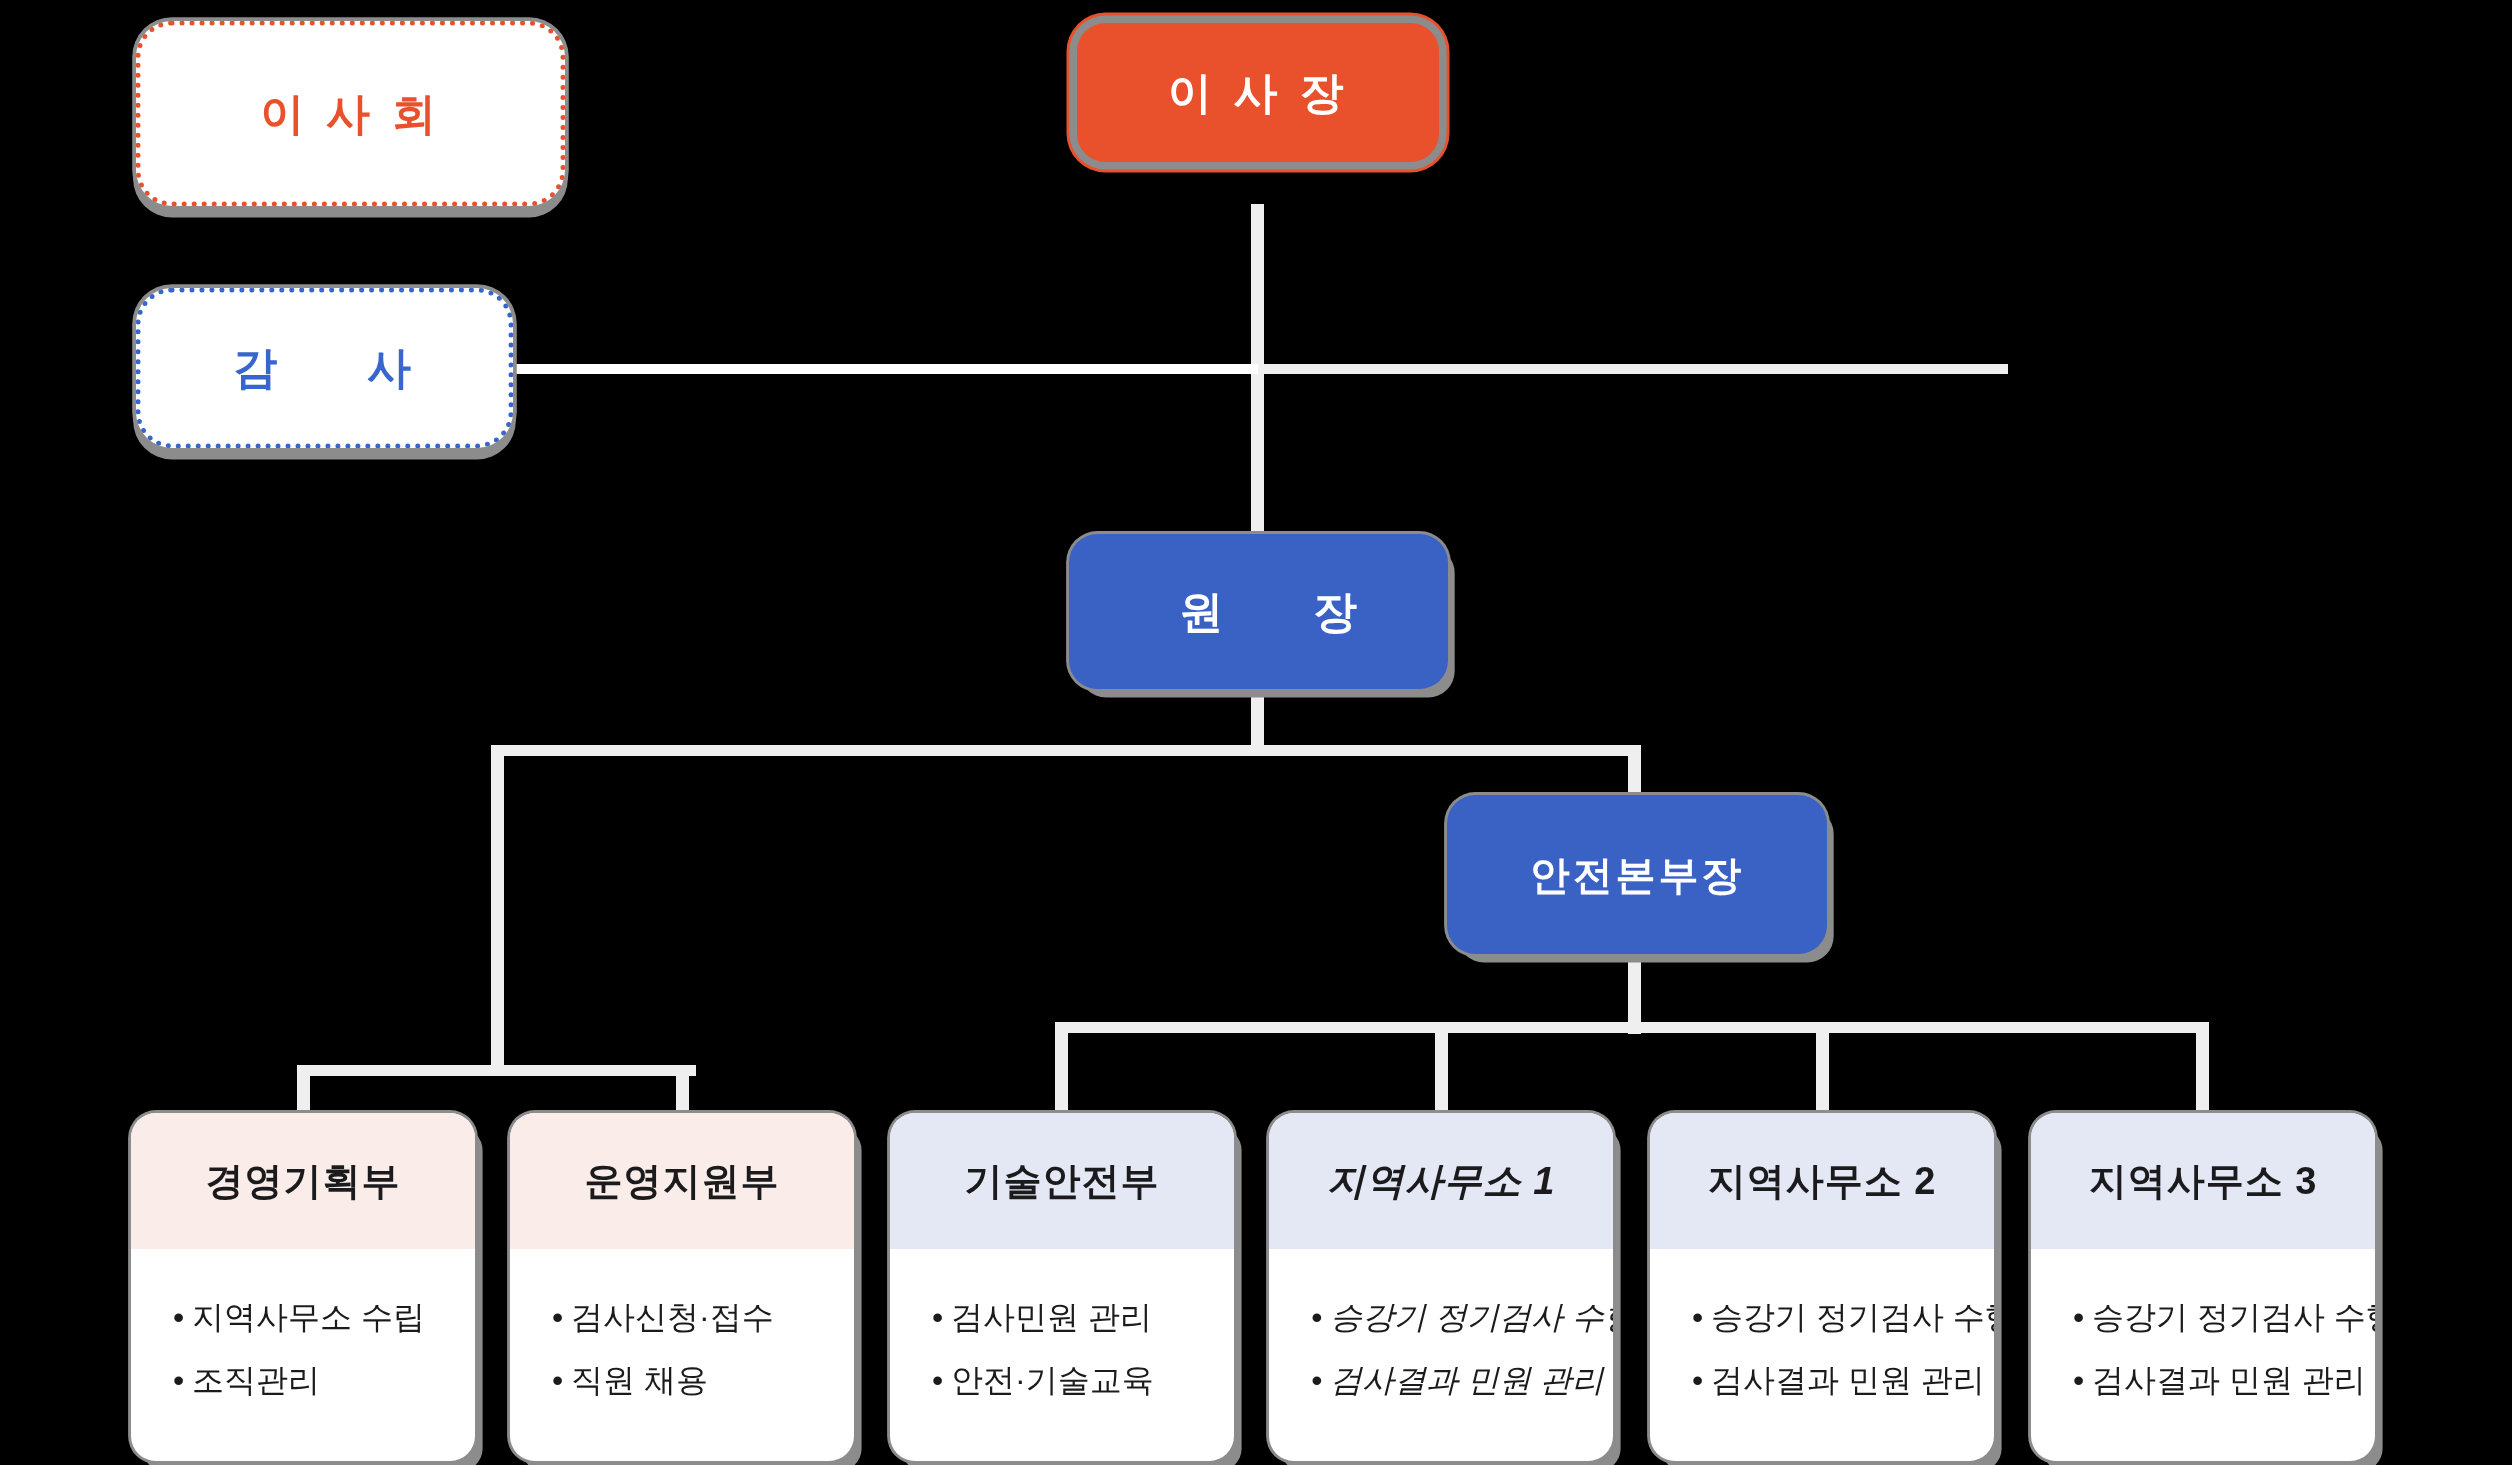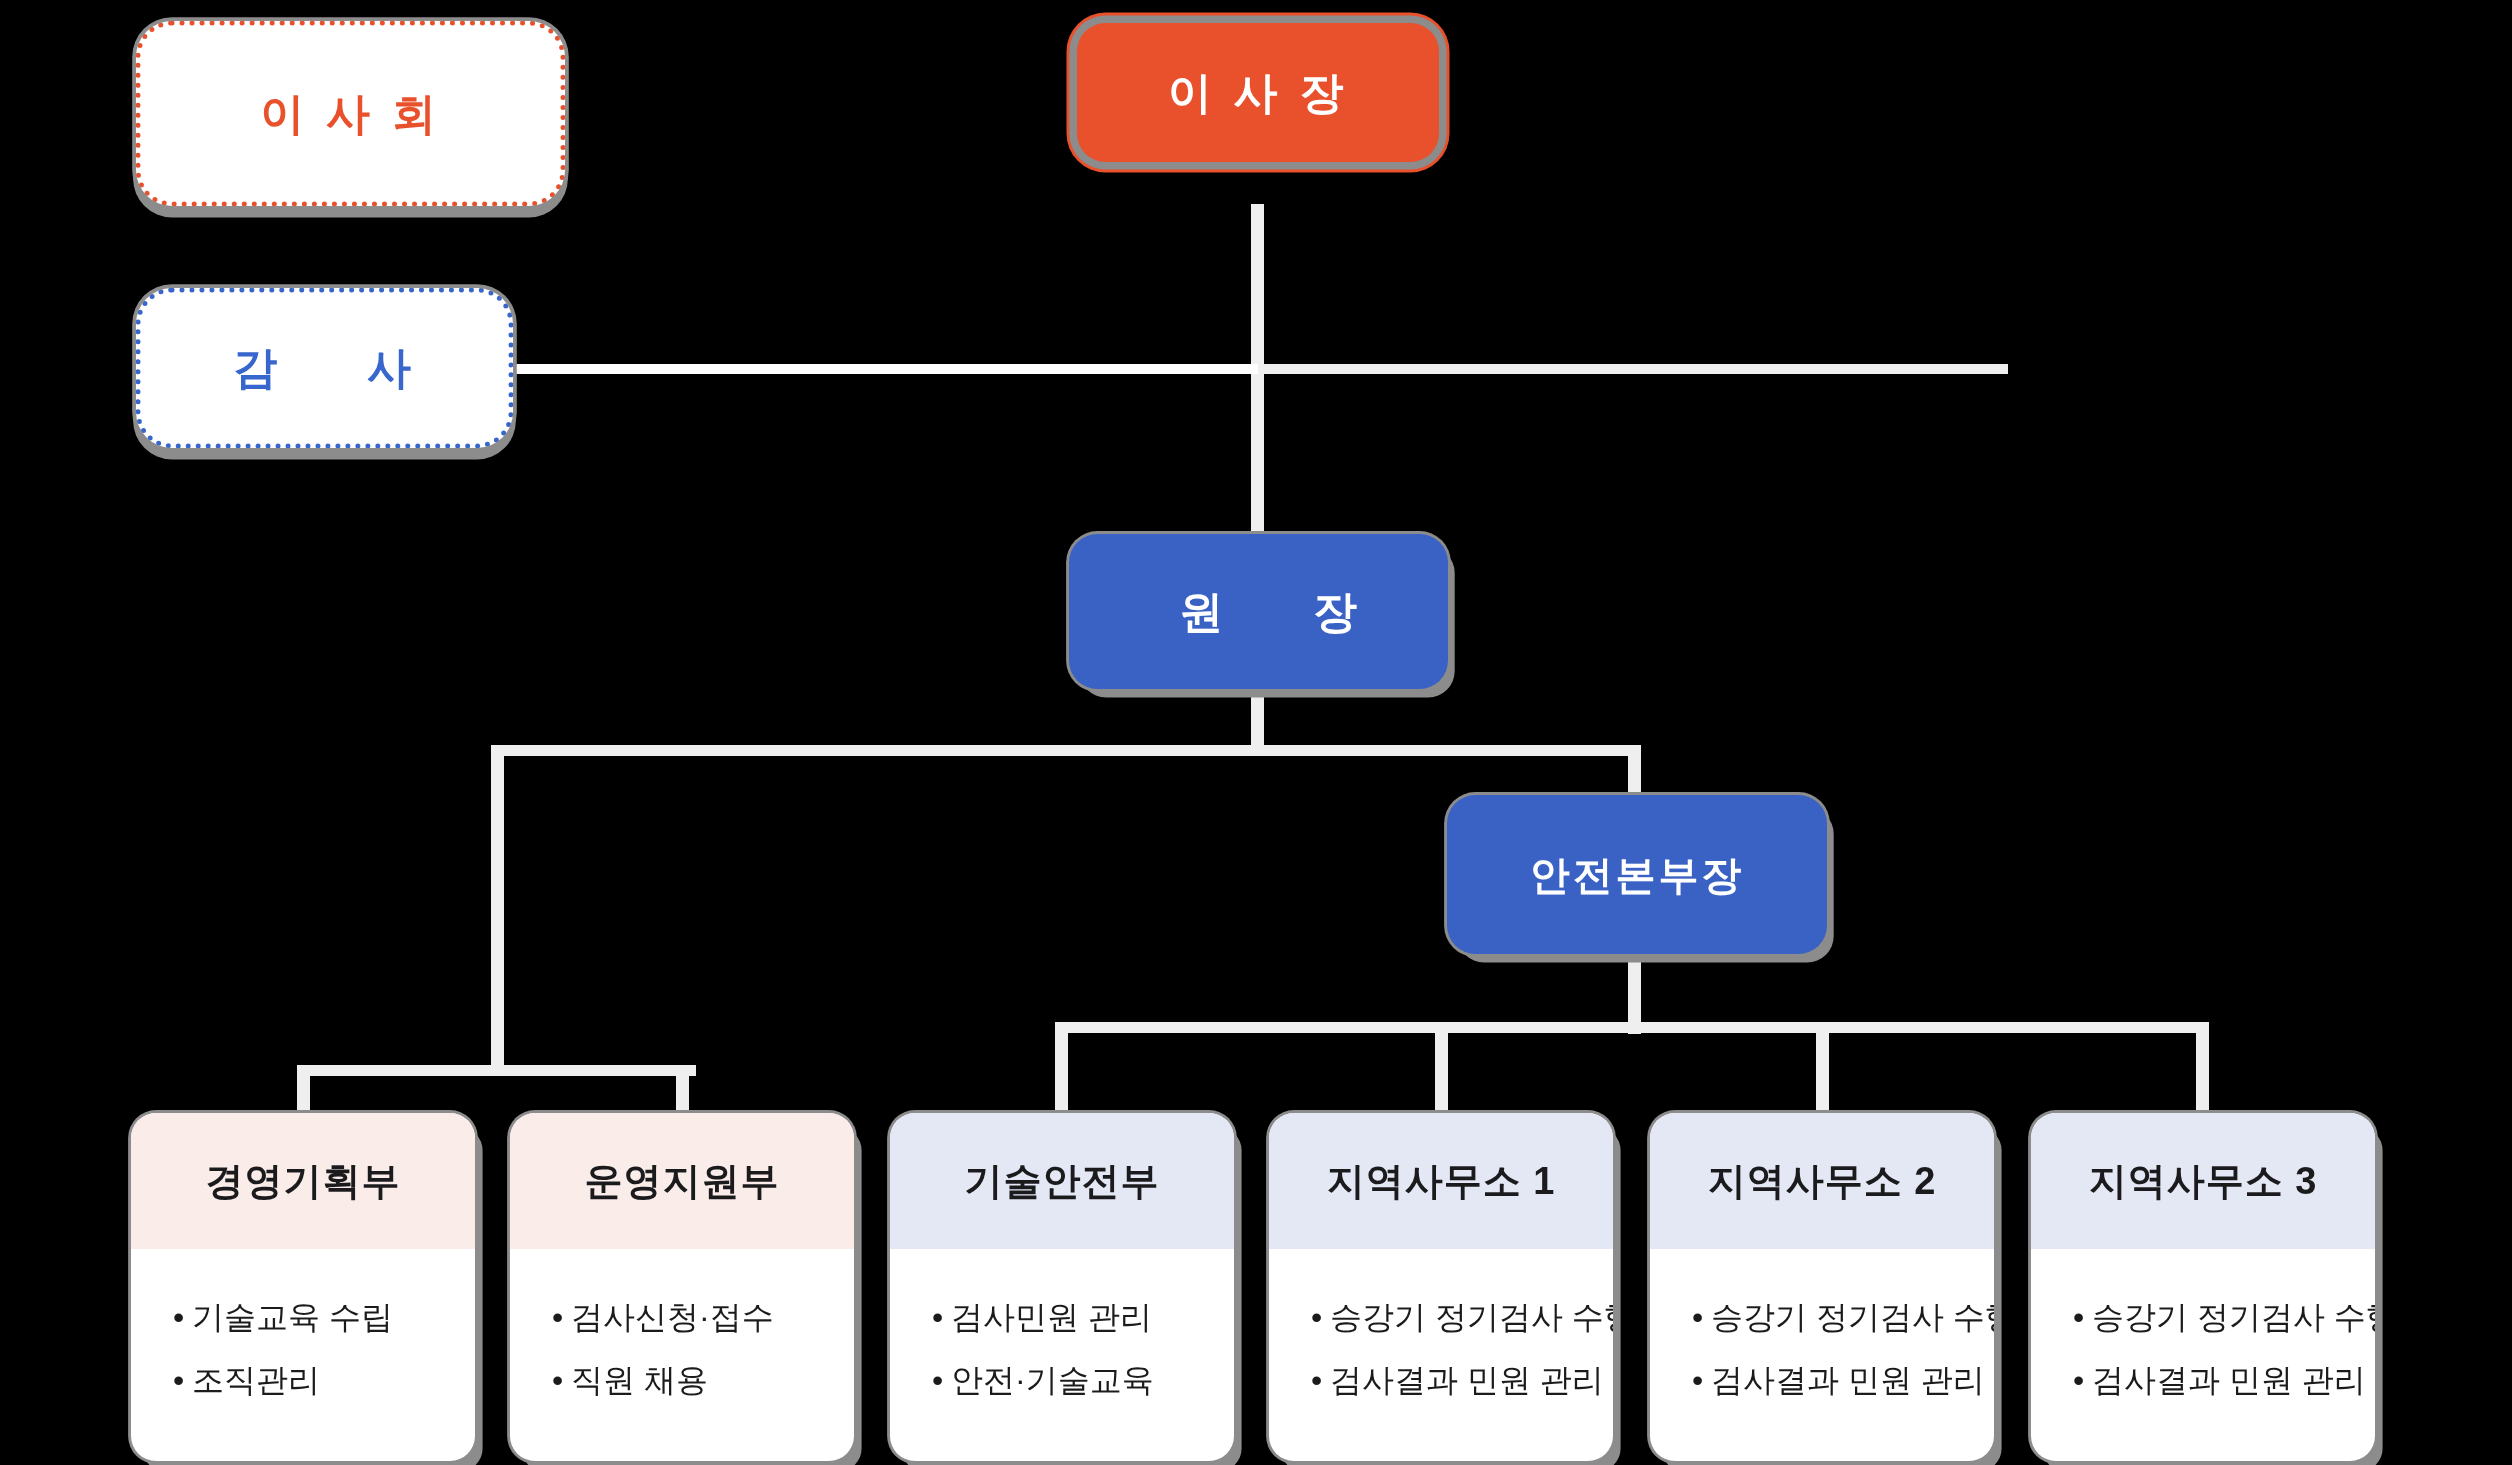--- a/index.html
+++ b/index.html
@@ -104,21 +104,21 @@
   <div class="node blue" style="left:1447px;top:795px;width:380px;height:159px;">
     <span class="label hq">안전본부장</span>
   </div>
 
   <div class="dept" style="left:131px;top:1113px;">
     <div class="dept-header" style="background: rgb(250, 237, 233);">
       <span class="dept-title">경영기획부</span>
     </div>
     <div class="dept-body">
       <ul>
-        <li>기술교육 수립</li>
+        <li>지역사무소 수립</li>
         <li>조직관리</li>
       </ul>
     </div>
   </div>
 
   <div class="dept" style="left:510px;top:1113px;">
     <div class="dept-header" style="background: rgb(250, 237, 233);">
       <span class="dept-title">운영지원부</span>
     </div>
     <div class="dept-body">
@@ -134,21 +134,21 @@
       <span class="dept-title">기술안전부</span>
     </div>
     <div class="dept-body">
       <ul>
         <li>검사민원 관리</li>
         <li>안전·기술교육</li>
       </ul>
     </div>
   </div>
 
-  <div class="dept" style="left:1269px;top:1113px;">
+  <div class="dept" style="left:1269px;top:1113px;font-style:italic;">
     <div class="dept-header" style="background: rgb(228, 232, 245);">
       <span class="dept-title">지역사무소 1</span>
     </div>
     <div class="dept-body">
       <ul>
         <li>승강기 정기검사 수행</li>
         <li>검사결과 민원 관리</li>
       </ul>
     </div>
   </div>

